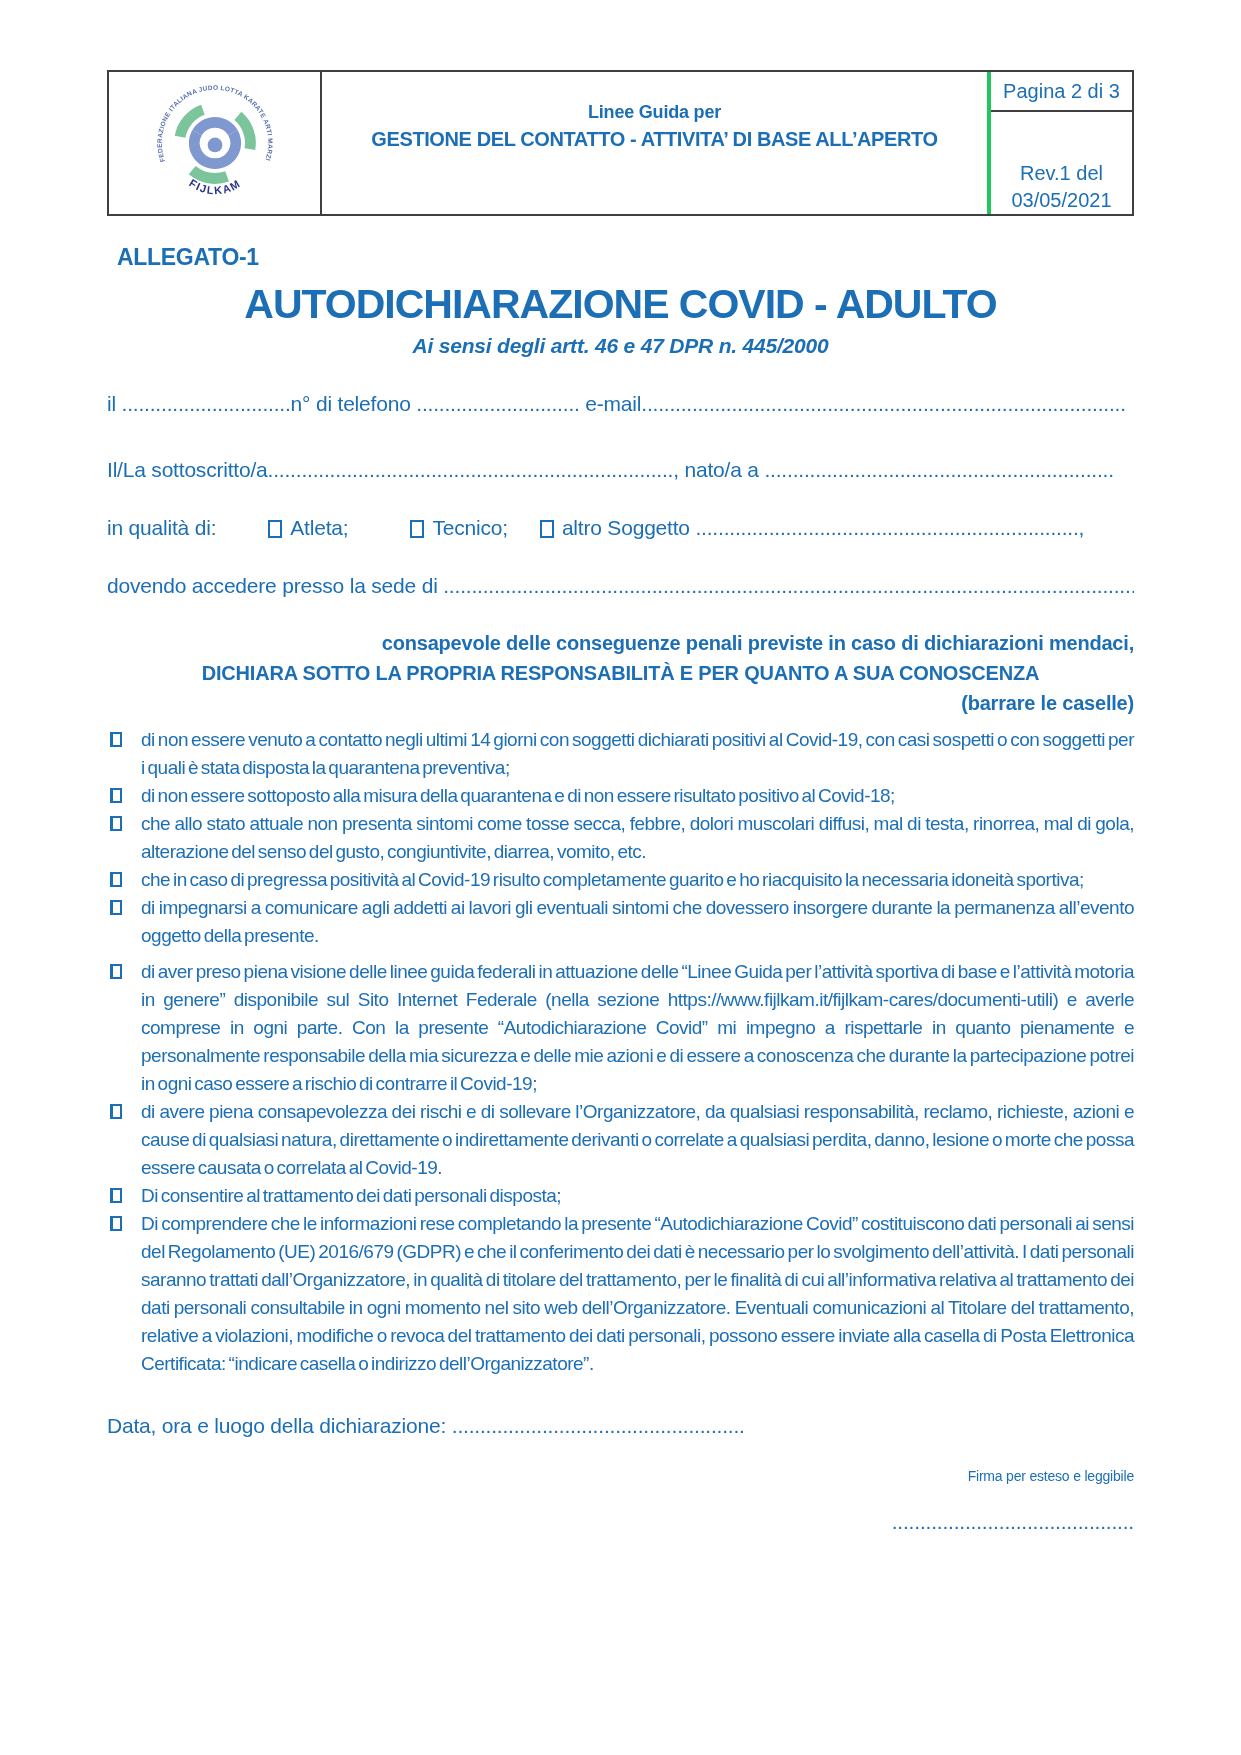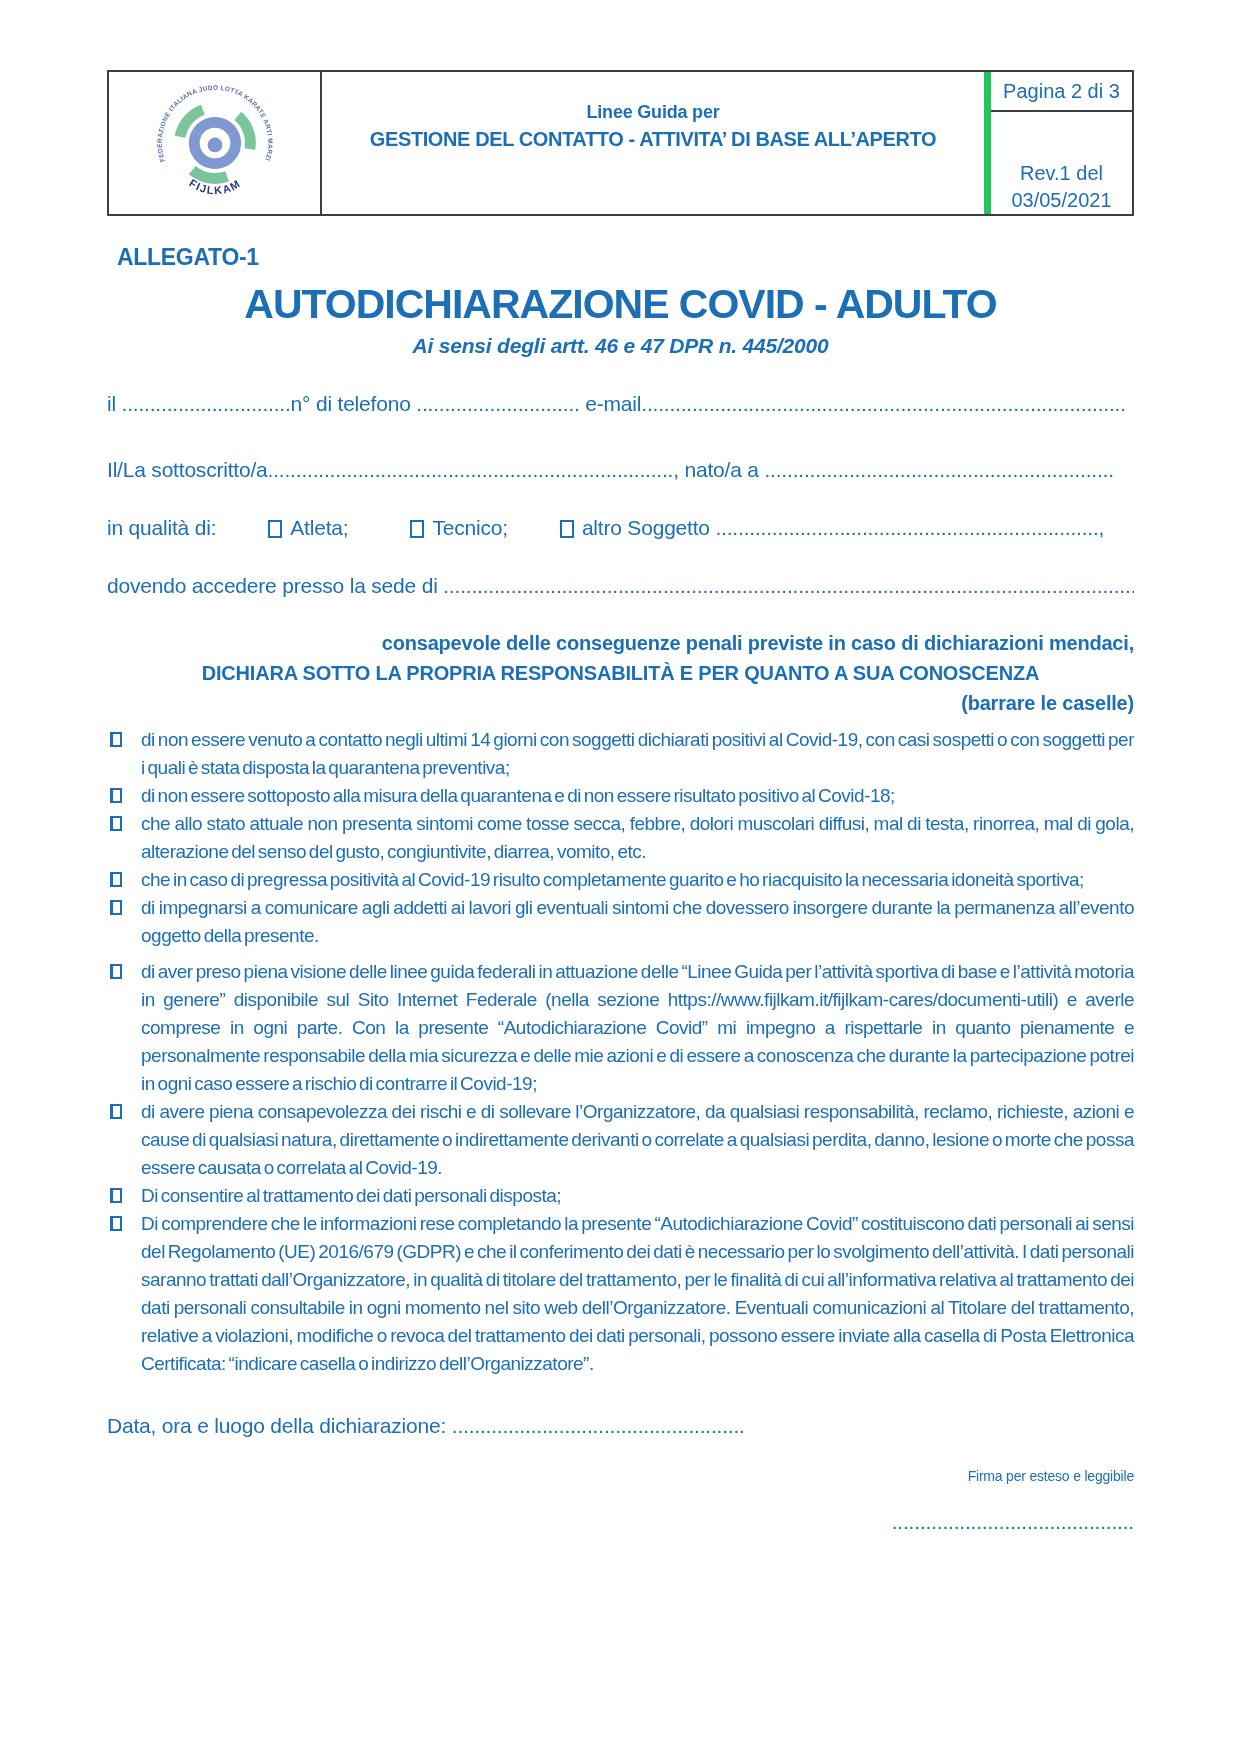--- a/index.html
+++ b/index.html
@@ -4,38 +4,38 @@
 <style>
   html,body{margin:0;padding:0;background:#e8e8e8;}
   .page{
     width:1241px;height:1755px;background:#ffffff;margin:0 auto;position:relative;
     box-sizing:border-box;padding:70px 107px 0 107px;
     font-family:"Liberation Sans",sans-serif;color:#1C6EB5;
   }
   
   .hdr{display:flex;border:2px solid #3f3f3f;height:146px;box-sizing:border-box;}
   .hdr-logo{width:213px;border-right:2px solid #3f3f3f;display:flex;align-items:center;justify-content:center;box-sizing:border-box;}
-  .hdr-title{flex:1;border-right:7px solid #22c55e;display:flex;flex-direction:column;justify-content:center;align-items:center;text-align:center;box-sizing:border-box;padding-bottom:34px;}
+  .hdr-title{flex:1;border-right:4px solid #22c55e;display:flex;flex-direction:column;justify-content:center;align-items:center;text-align:center;box-sizing:border-box;padding-bottom:34px;}
   .hdr-title .t1{font-size:18px;font-weight:bold;letter-spacing:-0.2px;}
   .hdr-title .t2{font-size:20px;font-weight:bold;letter-spacing:-0.4px;margin-top:5px;}
   .hdr-meta{width:141px;display:flex;flex-direction:column;box-sizing:border-box;}
   .hdr-page{height:40px;border-bottom:2px solid #3f3f3f;display:flex;align-items:center;justify-content:center;font-size:20px;box-sizing:border-box;}
   .hdr-rev{flex:1;display:flex;flex-direction:column;align-items:center;justify-content:flex-end;font-size:20px;line-height:27px;}
   
   .allegato{margin:28px 0 0 10px;font-size:23px;font-weight:bold;letter-spacing:-0.3px;}
   .main-title{margin:10px 0 0 0;text-align:center;font-size:41px;font-weight:bold;letter-spacing:-1px;}
   .subtitle{text-align:center;font-size:21px;font-weight:bold;font-style:italic;margin-top:6px;letter-spacing:-0.2px;}
   
   .form-line{font-size:21px;margin-top:34px;white-space:nowrap;overflow:hidden;letter-spacing:-0.2px;}
   .form-line.first{margin-top:42px;}
   .cb{display:inline-block;width:14px;height:18px;border:2px solid #1C6EB5;vertical-align:-3px;margin-right:8px;box-sizing:border-box;background:#fff;}
   .opt{white-space:nowrap;}
   .opt.o1{margin-left:52px;}
   .opt.o2{margin-left:62px;}
-  .opt.o3{margin-left:52px;}
+  .opt.o3{margin-left:32px;}
   
   .decl-head{text-align:center;margin-top:30px;font-size:20px;line-height:30px;letter-spacing:-0.2px;}
   .decl-it{font-weight:bold;text-align:right;}
   .decl-bd{font-weight:bold;}
   .check-list{margin-top:8px;}
   .check-item{position:relative;padding-left:34px;font-size:19px;line-height:28px;text-align:justify;letter-spacing:-0.5px;word-spacing:-2px;}
   .check-item .cbox{position:absolute;left:3px;top:6px;width:12px;height:15px;border-style:solid;border-color:#1C6EB5;border-width:2px 2px 2px 3px;box-sizing:border-box;background:#fff;}
   .subheading{text-align:center;font-weight:bold;font-style:italic;font-size:21px;margin:14px 0 10px 0;}
   
   .date-line{font-size:21px;margin-top:36px;letter-spacing:-0.2px;white-space:nowrap;overflow:hidden;}

